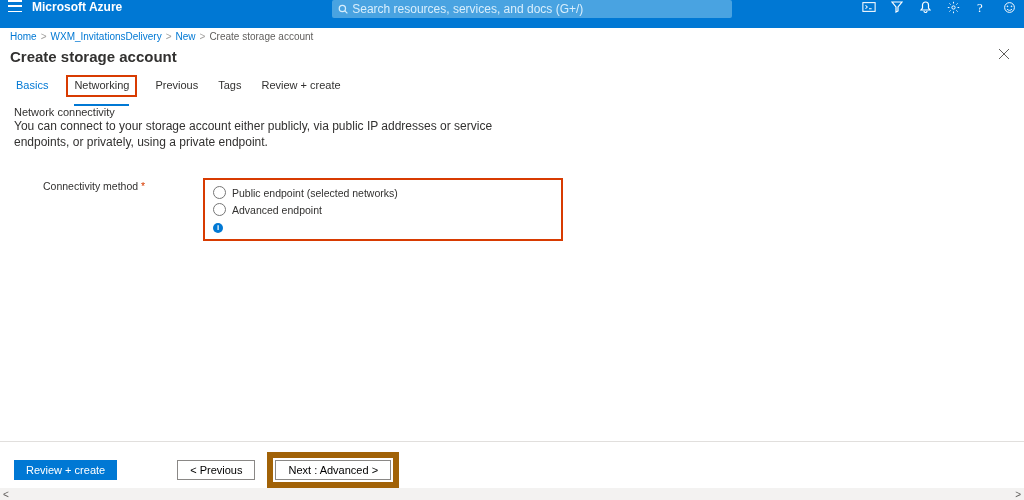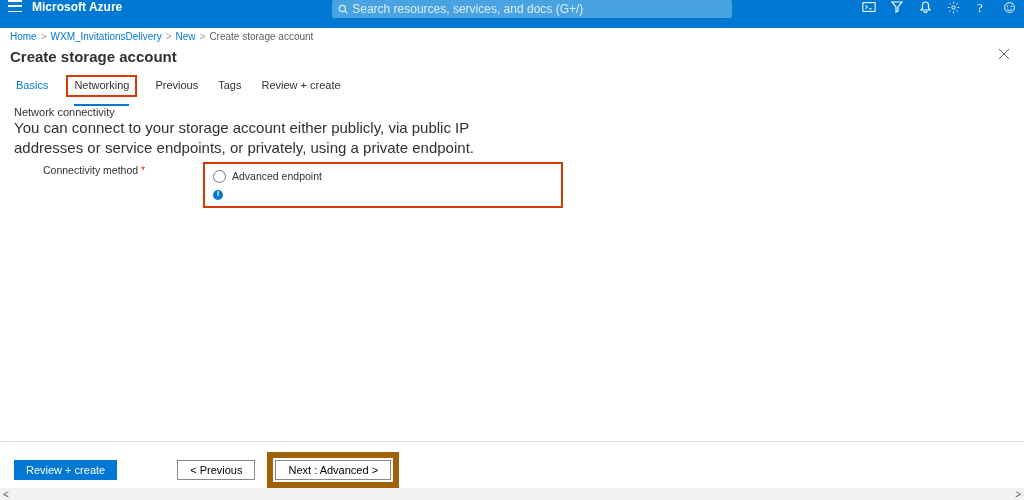--- a/index.html
+++ b/index.html
@@ -25,21 +25,21 @@
   .close-x { position: absolute; right: 14px; top: 4px; cursor: pointer; color: #605e5c; }
   
   .tabs { display: flex; gap: 16px; padding: 0 14px; border-bottom: 1px solid transparent; }
   .tab { font-size: 11px; padding: 4px 2px 6px 2px; cursor: pointer; color: #323130; }
   .tab.first { color: #0078d4; }
   .tab.active-wrap { border: 2px solid #d83b01; padding: 2px 6px 4px 6px; position: relative; }
   .tab.active-wrap .tabtext { color: #323130; font-weight: 400; border-bottom: 2px solid #0078d4; padding-bottom: 13px; }
   
   .content { padding: 8px 14px; height: 340px; }
   .section-title { font-size: 11px; font-weight: 400; }
-  .section-desc { font-size: 15px; color: #323130; max-width: 520px; line-height: 1.35; margin-bottom: 3px; }
+  .section-desc { font-size: 12px; color: #323130; max-width: 520px; line-height: 1.35; margin-bottom: 28px; }
   .form-row { display: flex; }
   .form-label { width: 160px; font-size: 10.5px; padding-top: 2px; margin-left: 29px; }
   .req { color: #d83b01; }
   .options-box { border: 2px solid #d83b01; padding: 4px 8px 6px 8px; width: 360px; }
   .radio-line { display: flex; align-items: center; gap: 6px; padding: 2px 0; font-size: 10.5px; }
   .radio-line input[type=radio] { accent-color: #0078d4; }
   .info-line { display: flex; align-items: flex-start; gap: 5px; font-size: 10px; margin-top: 4px; line-height: 1.3; }
   .info-icon { width: 10px; height: 10px; border-radius: 50%; background: #0078d4; color: #fff; font-size: 8px; display: flex; align-items: center; justify-content: center; flex-shrink: 0; font-weight: bold; margin-top: 1px; }
   .info-text a { color: #0078d4; text-decoration: none; }
   .ext-icon { font-size: 9px; }
@@ -141,20 +141,24 @@
   <div class="section-title">Network connectivity</div>
   <div class="section-desc">You can connect to your storage account either publicly, via public IP addresses or service endpoints, or privately, using a private endpoint.</div>
 
   <div class="form-row">
     <div class="form-label">
       <span>Connectivity method</span> <span class="req">*</span>
     </div>
     <div class="options-box">
       <label class="radio-line">
         <input type="radio" name="conn" style="">
+        <span>Public endpoint (selected networks)</span>
+      </label>
+      <label class="radio-line">
+        <input type="radio" name="conn" style="">
         <span>Advanced endpoint</span>
       </label>
       <div class="info-line">
         <div class="info-icon">i</div>
       </div>
     </div>
   </div>
 </div>
 
 <div class="footer">

